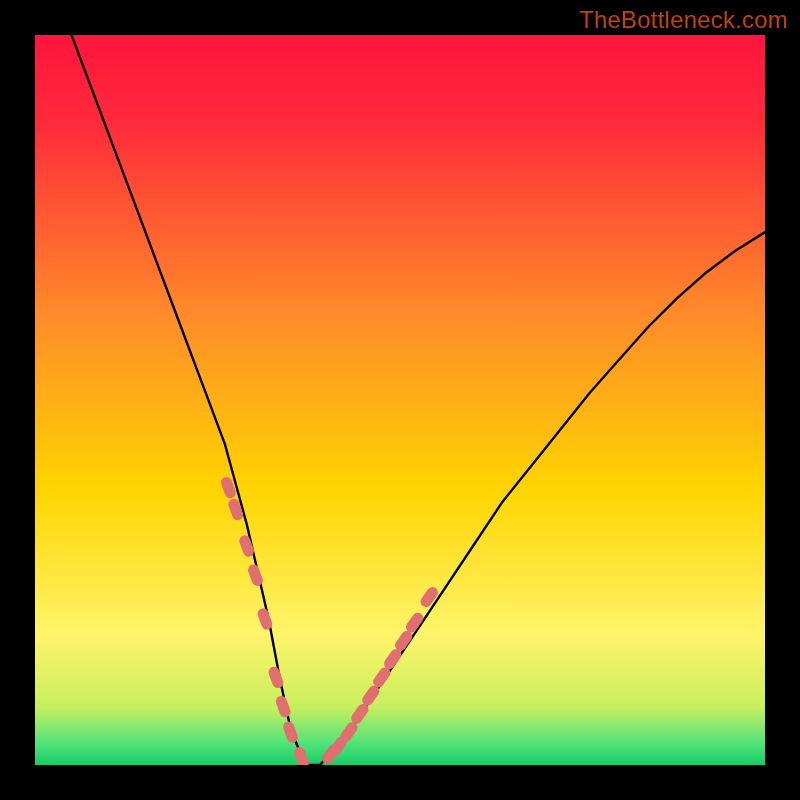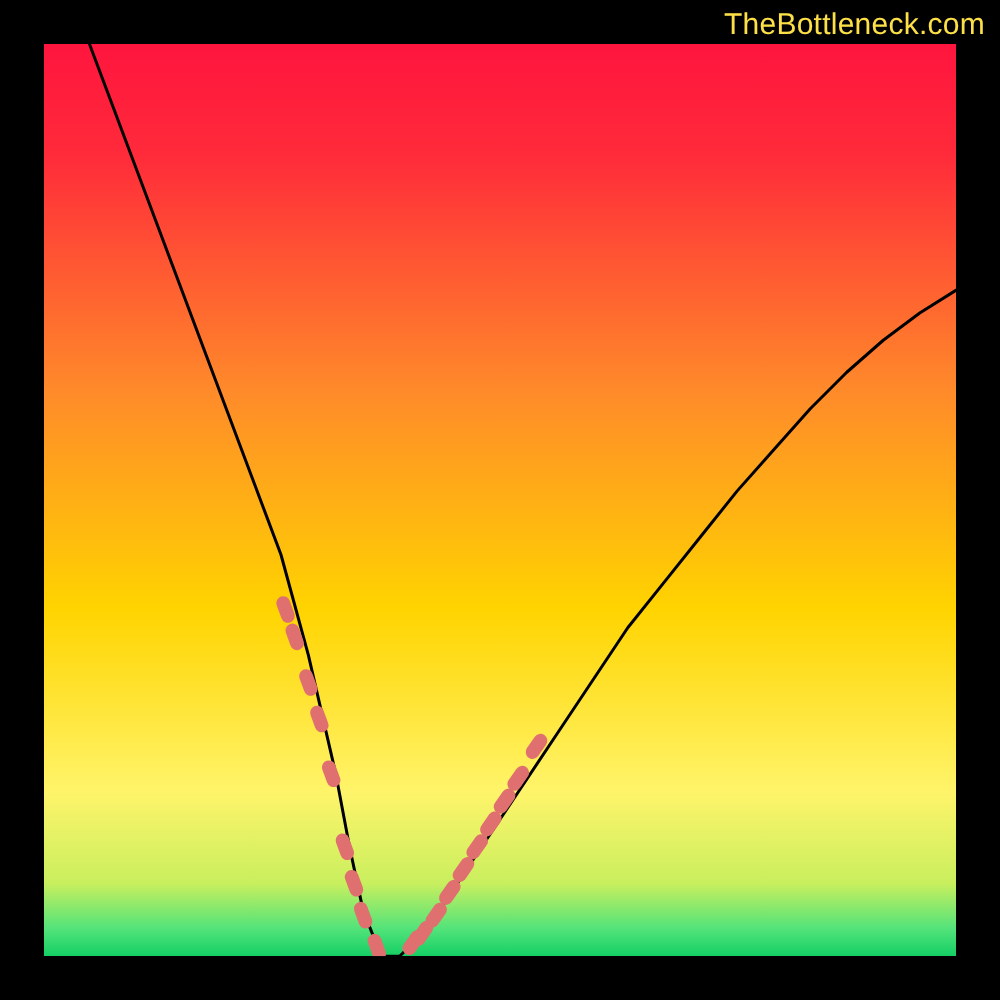--- a/index.html
+++ b/index.html
@@ -21,21 +21,21 @@
     left: 35px;
     top: 35px;
     width: 730px;
     height: 730px;
     overflow: hidden;
   }
   .watermark {
     position: absolute;
     top: 6px;
     right: 12px;
-    color: #fde047;
+    color: #c2410c;
     font-family: Arial, Helvetica, sans-serif;
     font-size: 24px;
     font-weight: 500;
     letter-spacing: 0.2px;
   }
   svg { display:block; }
 </style>
 </head>
 <body>
 

